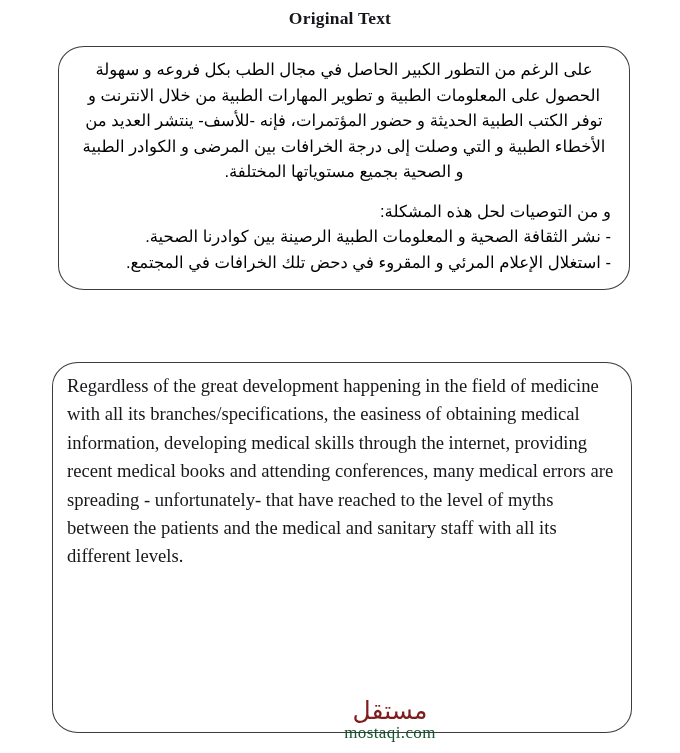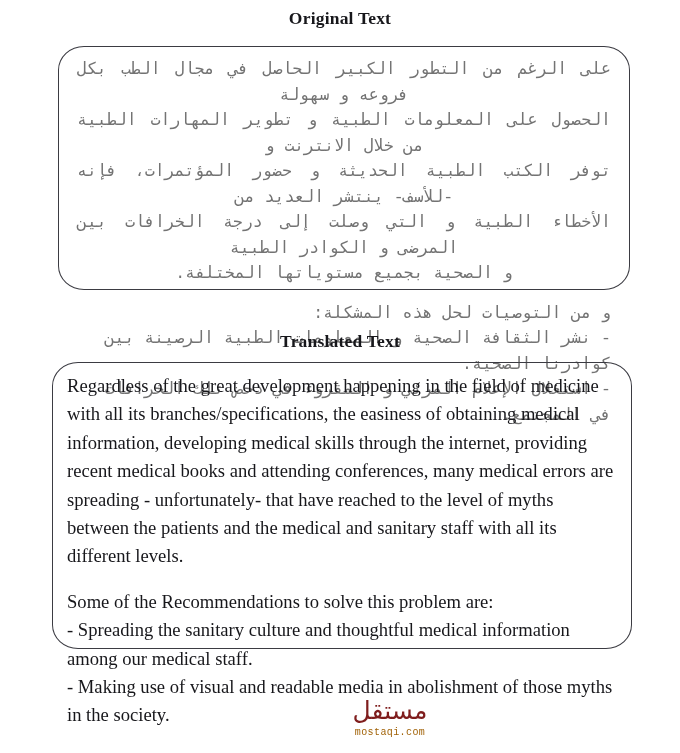--- a/index.html
+++ b/index.html
@@ -51,35 +51,35 @@
     left: 58px;
     top: 46px;
     width: 572px;
     height: 244px;
   }
 
   #box-translated {
     left: 52px;
     top: 362px;
     width: 580px;
-    height: 287px;
+    height: 371px;
   }
 
   
   .arabic-body {
     position: absolute;
     left: 18px;
     right: 18px;
     top: 10px;
     direction: rtl;
     text-align: right;
-    font-family: Liberation Mono, monospace;
+    font-family: Liberation Sans, sans-serif;
     font-size: 16.5px;
     line-height: 25.5px;
-    color: #737373;
+    color: #000000;
   }
   .arabic-para {
     margin: 0;
     white-space: pre-line;
   }
   .arabic-para + .arabic-para {
     margin-top: 14px;
   }
   .arabic-center {
     text-align: right;
@@ -123,24 +123,24 @@
     display: block;
     font-family: "DejaVu Sans", "Liberation Sans", sans-serif;
     font-size: 25px;
     line-height: 27px;
     color: #7f1d1d;
     direction: rtl;
     letter-spacing: 0.5px;
   }
   .watermark-url {
     display: block;
-    font-family: Liberation Mono, monospace;
-    font-size: 10px;
+    font-family: Liberation Serif, serif;
+    font-size: 17px;
     line-height: 17px;
-    color: #a16207;
+    color: #14532d;
     letter-spacing: 0.4px;
   }
 </style>
 </head>
 <body>
 
 <div class="page">
 
   <div class="section-heading" id="heading-original">Original Text</div>
 
@@ -150,28 +150,24 @@
 الحصول على المعلومات الطبية و تطوير المهارات الطبية من خلال الانترنت و
 توفر الكتب الطبية الحديثة و حضور المؤتمرات، فإنه -للأسف- ينتشر العديد من
 الأخطاء الطبية و التي وصلت إلى درجة الخرافات بين المرضى و الكوادر الطبية
 و الصحية بجميع مستوياتها المختلفة.</p>
       <p class="arabic-para arabic-center">و من التوصيات لحل هذه المشكلة:
 - نشر الثقافة الصحية و المعلومات الطبية الرصينة بين كوادرنا الصحية.
 - استغلال الإعلام المرئي و المقروء في دحض تلك الخرافات في المجتمع.</p>
     </div>
   </div>
 
-  <div class="section-heading" id="heading-translated">Translated Text</div>
 
   <div class="text-box" id="box-translated">
     <div class="english-body">
       <p class="english-para">Regardless of the great development happening in the field of medicine with all its branches/specifications, the easiness of obtaining medical information, developing medical skills through the internet, providing recent medical books and attending conferences, many medical errors are spreading - unfortunately- that have reached to the level of myths between the patients and the medical and sanitary staff with all its different levels.</p>
-      <p class="english-para">Some of the Recommendations to solve this problem are:
-- Spreading the sanitary culture and thoughtful medical information among our medical staff.
-- Making use of visual and readable media in abolishment of those myths in the society.</p>
     </div>
   </div>
 
   <div class="watermark">
     <span class="watermark-mark">مستقل</span>
     <span class="watermark-url">mostaqi.com</span>
   </div>
 
 </div>
 

